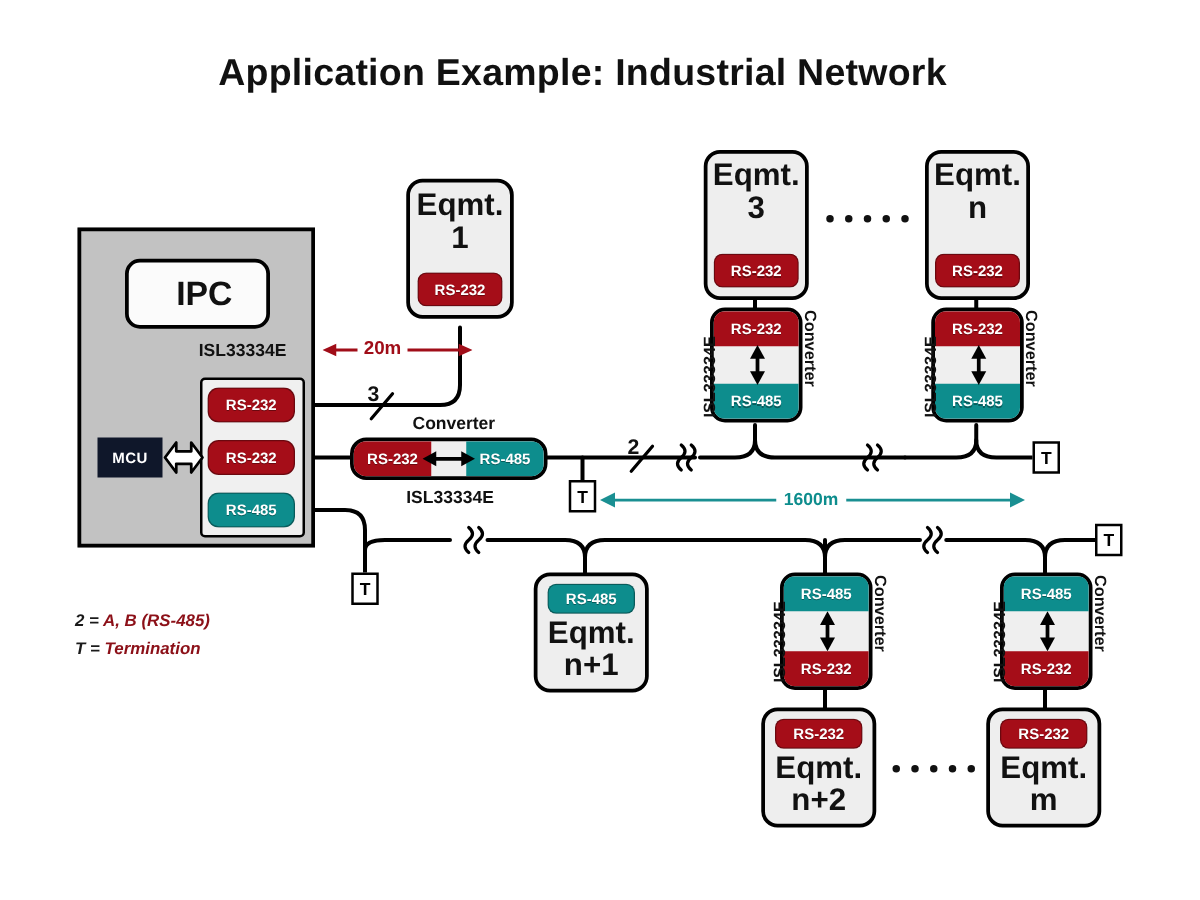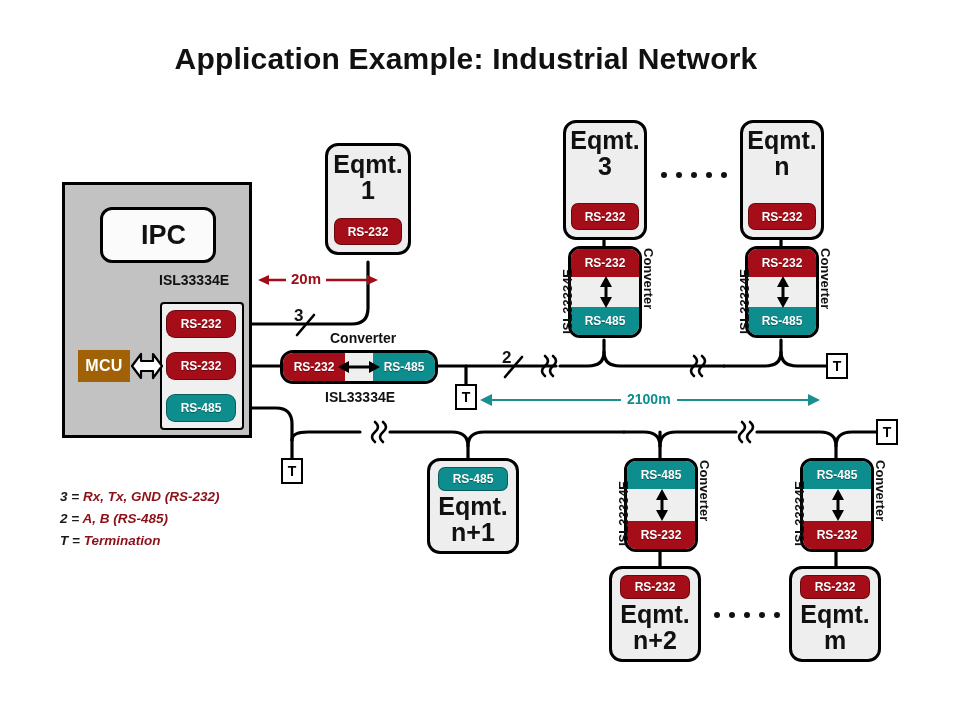--- a/index.html
+++ b/index.html
@@ -26,22 +26,22 @@
     display:flex;align-items:center;justify-content:center;
     font-size:27px;font-weight:bold;color:#111111;padding-left:11px;
   }
   .isl-label{
     font-size:14px;font-weight:bold;color:#111111;white-space:nowrap;
   }
   .chipframe{
     background:#f0f0f0;border:2px solid #000000;border-radius:4px;
   }
   .mcu{
-    background:#a16207;display:flex;align-items:center;justify-content:center;
-    font-size:16px;font-weight:bold;color:#ffffff;letter-spacing:.3px;
+    background:#0f172a;display:flex;align-items:center;justify-content:center;
+    font-size:12px;font-weight:bold;color:#ffffff;letter-spacing:.3px;
   }
 
   
   .badge{
     display:flex;align-items:center;justify-content:center;
     font-size:12px;font-weight:bold;color:#ffffff;
     border-radius:9px;border:1px solid rgba(0,0,0,.35);
     text-shadow:0 1px 0 rgba(0,0,0,.35);
     white-space:nowrap;
   }
@@ -180,24 +180,20 @@
   <div class="abs mcu" style="left:78px;top:350px;width:52px;height:32px;">
     <span>MCU</span>
   </div>
 
   <svg class="abs" style="left:130px;top:344px;width:34px;height:44px;" viewBox="0 0 34 44" xmlns="http://www.w3.org/2000/svg">
     <path d="M2,22 L11,10 L11,17 L23,17 L23,10 L32,22 L23,34 L23,27 L11,27 L11,34 Z" fill="#ffffff" stroke="#000000" stroke-width="2.2" stroke-linejoin="round"></path>
   </svg>
 
   <div class="abs legend" style="left:60px;top:486px;">
     <div>
-      <span class="k">3 =</span>
-      <span>Rx, Tx, GND (RS-232)</span>
-    </div>
-    <div>
       <span class="k">2 =</span>
       <span>A, B (RS-485)</span>
     </div>
     <div>
       <span class="k">T =</span>
       <span>Termination</span>
     </div>
   </div>
 
   <svg class="abs" style="left:258px;top:272px;width:120px;height:16px;" viewBox="0 0 120 16" xmlns="http://www.w3.org/2000/svg">
@@ -243,21 +239,21 @@
   <div class="abs term" style="left:455px;top:384px;width:22px;height:26px;">T</div>
   <div class="abs term" style="left:826px;top:353px;width:22px;height:26px;">T</div>
   <div class="abs term" style="left:281px;top:458px;width:22px;height:26px;">T</div>
   <div class="abs term" style="left:876px;top:419px;width:22px;height:26px;">T</div>
 
   <svg class="abs" style="left:480px;top:392px;width:340px;height:16px;" viewBox="0 0 340 16" xmlns="http://www.w3.org/2000/svg">
     <line x1="9" y1="8" x2="331" y2="8" stroke="#1a8f92" stroke-width="2.2"></line>
     <path d="M0,8 L12,2 L12,14 Z" fill="#1a8f92"></path>
     <path d="M340,8 L328,2 L328,14 Z" fill="#1a8f92"></path>
   </svg>
-  <div class="abs dim-teal" style="left:621px;top:391px;background:#ffffff;padding:0 6px;">2100m</div>
+  <div class="abs dim-teal" style="left:621px;top:391px;background:#ffffff;padding:0 6px;">1600m</div>
 
   <div class="abs eqmt" style="left:563px;top:120px;width:84px;height:120px;justify-content:space-between;padding:5px 0 7px;">
     <div class="eqname">
       <span>Eqmt.</span>
       <span class="l2">3</span>
     </div>
     <div class="badge b232 sq" style="width:66px;height:25px;">RS-232</div>
   </div>
 
   <div class="abs conv-v" style="left:568px;top:246px;width:74px;height:92px;">

